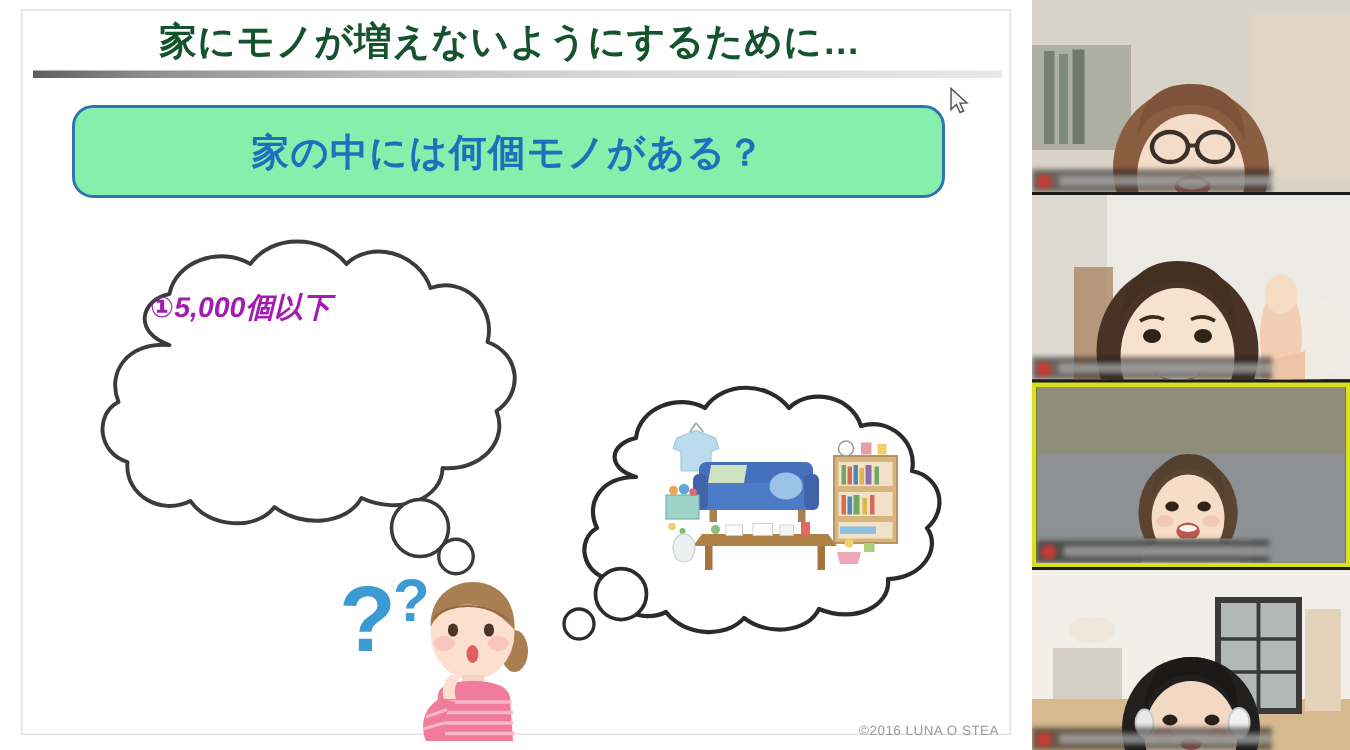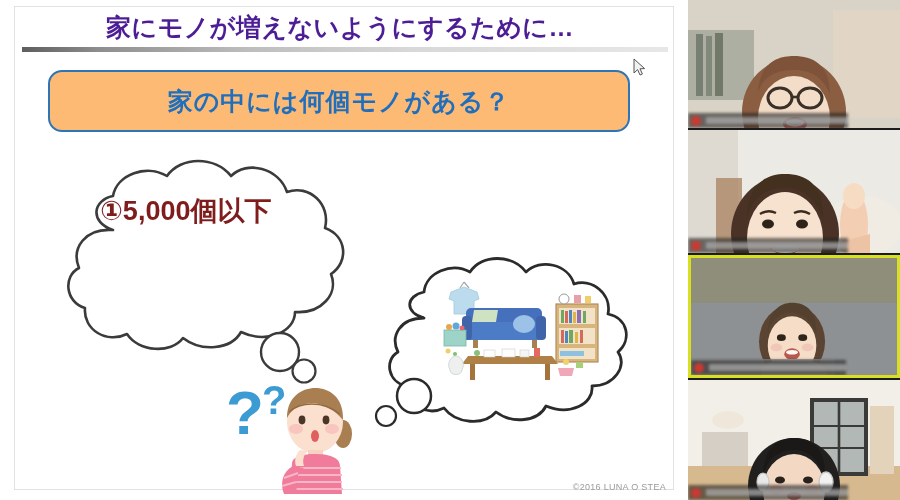--- a/index.html
+++ b/index.html
@@ -36,39 +36,39 @@
   
   #slide-title {
     position: absolute;
     left: 30px; top: 8px;
     width: 620px; height: 38px;
     display: flex;
     align-items: center;
     justify-content: center;
     font-size: 25px;
     font-weight: bold;
-    color: #4c1d95;
+    color: #14532d;
     letter-spacing: 0.5px;
     white-space: nowrap;
   }
   #title-rule {
     position: absolute;
     left: 22px; top: 47px;
     width: 646px; height: 5px;
     background: linear-gradient(to right, #5e5e5e 0%, #8e8e8e 12%, #bdbdbd 35%, #d8d8d8 60%, #e7e7e7 100%);
   }
 
   
   #question-box {
     position: absolute;
     left: 48px; top: 70px;
     width: 582px; height: 62px;
     border: 2.5px solid #2e75b6;
     border-radius: 14px;
-    background: #fdba74;
+    background: #86efac;
     box-sizing: border-box;
     display: flex;
     align-items: center;
     justify-content: center;
   }
   #question-text {
     font-size: 25px;
     font-weight: bold;
     color: #1f6fbd;
     letter-spacing: 1px;
@@ -77,25 +77,26 @@
 
   
   .bubble-svg { position: absolute; overflow: visible; }
 
   #options-wrap {
     position: absolute;
     left: 100px; top: 193px;
     width: 230px;
   }
   .option-line {
-    font-size: 27px;
+    font-size: 19px;
     font-weight: bold;
-    color: #7f1d1d;
+    color: #a21caf;
     line-height: 1.36;
     white-space: nowrap;
+    font-style: italic;
   }
 
   
   #copyright {
     position: absolute;
     right: 22px; bottom: 8px;
     font-size: 9px;
     color: #9a9a9a;
     letter-spacing: 0.3px;
     white-space: nowrap;

